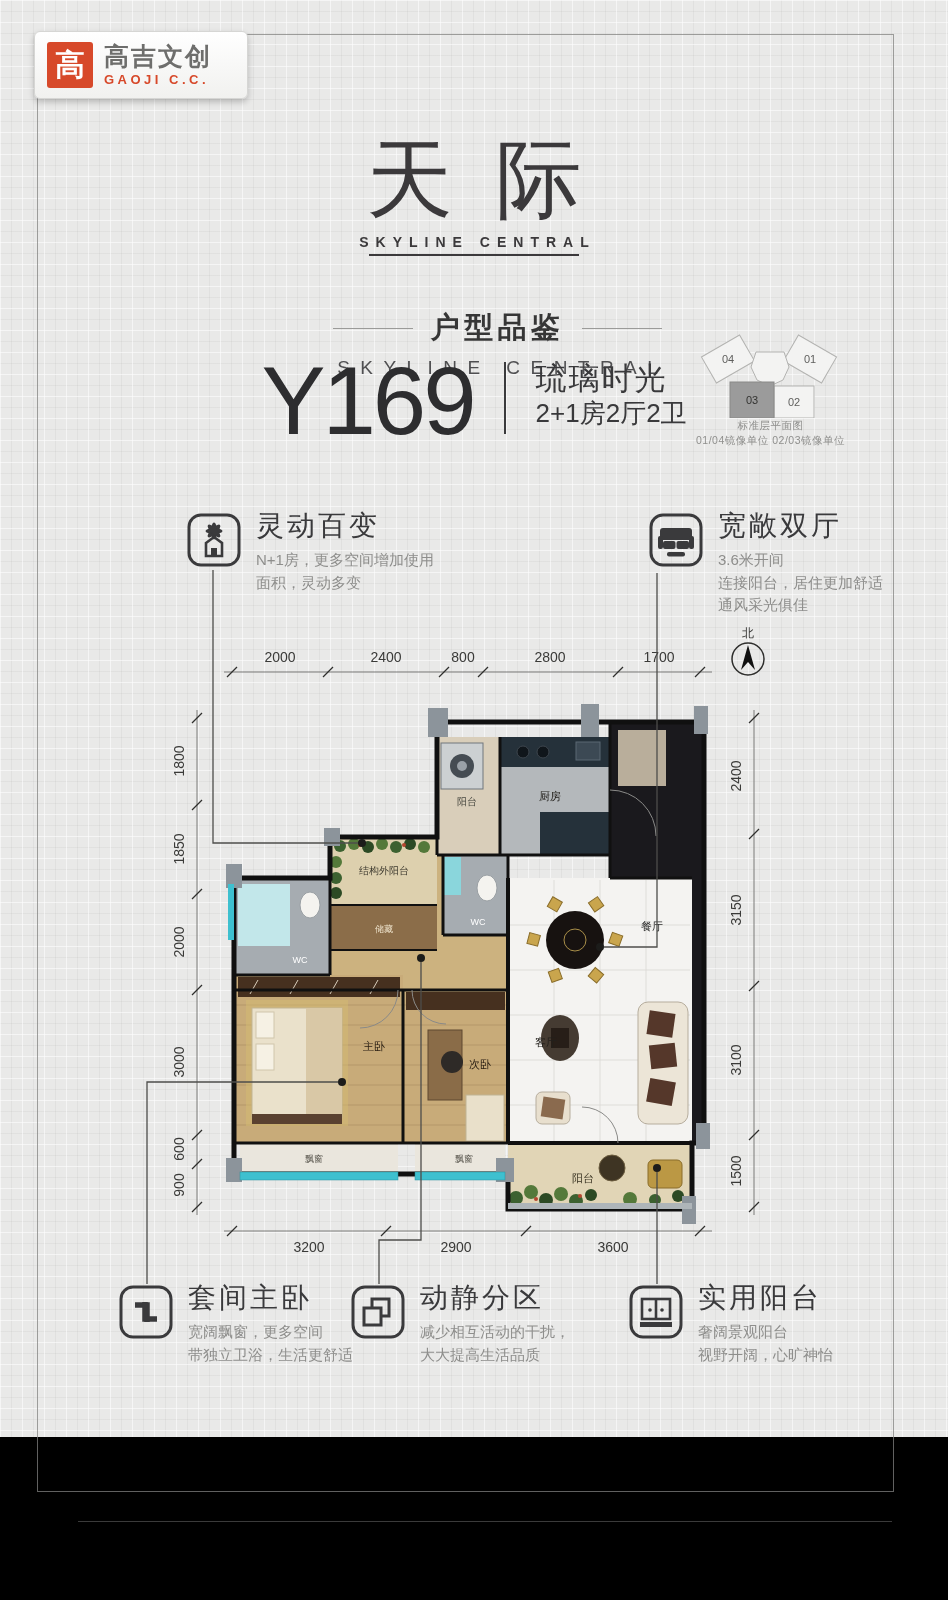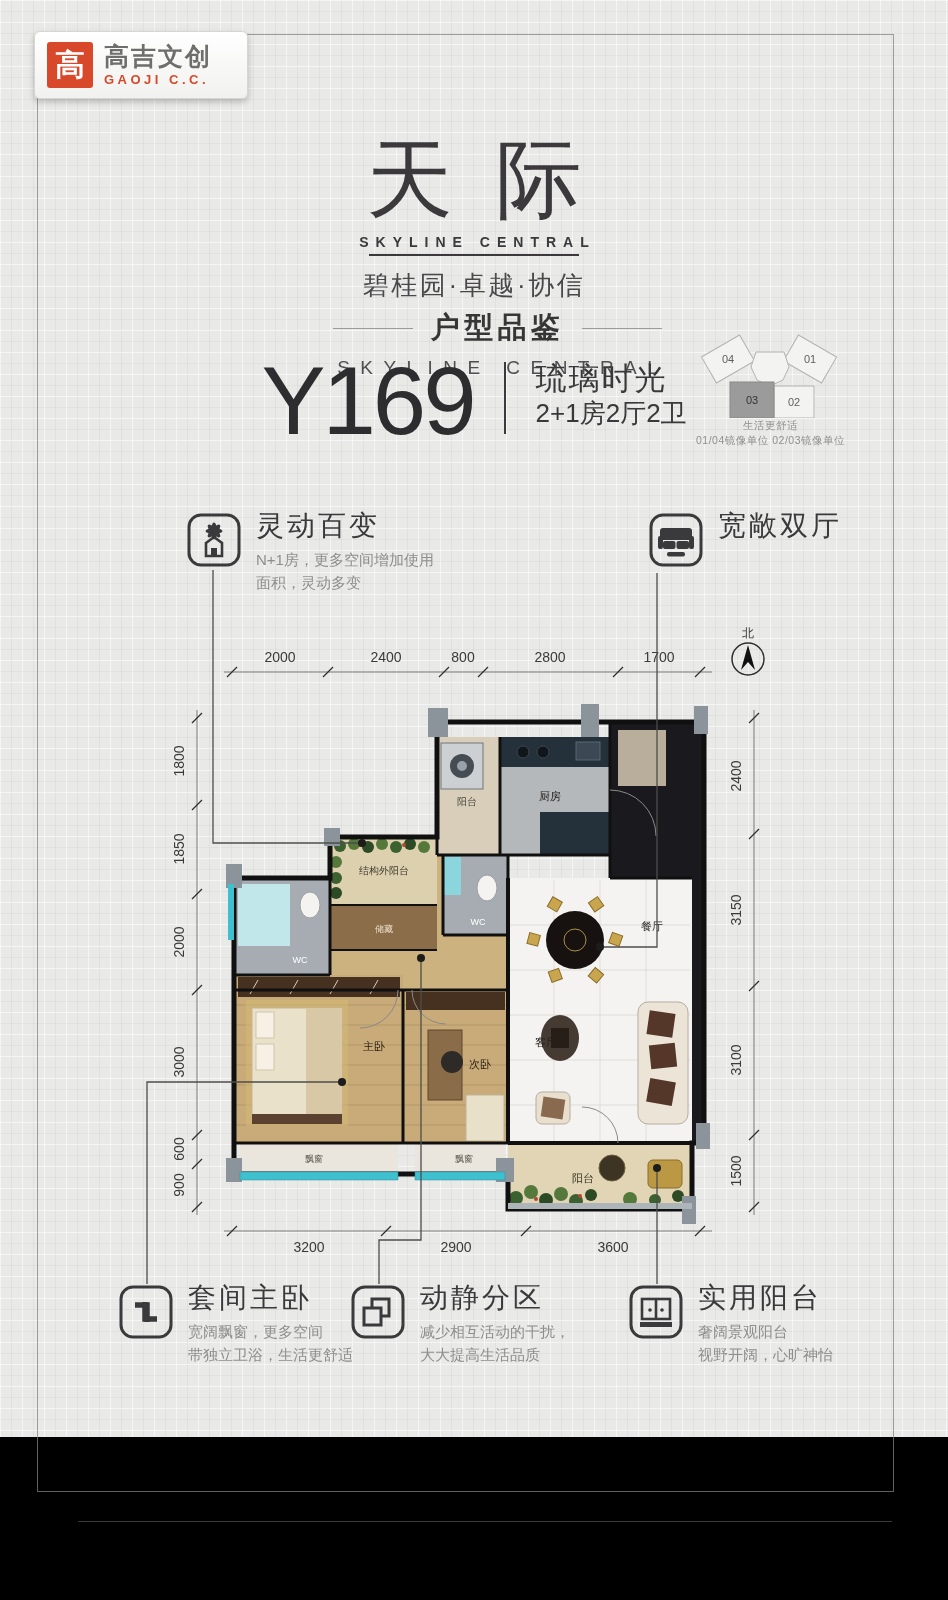--- a/index.html
+++ b/index.html
@@ -65,21 +65,20 @@
     <div>
       <div class="logo-name">高吉文创</div>
       <div class="logo-sub">GAOJI C.C.</div>
     </div>
   </div>
 
   <div class="hero">
     <div class="hero-title">天际</div>
     <div class="hero-en">SKYLINE CENTRAL</div>
     <div class="hero-underline"></div>
-    <div class="hero-brands">碧桂园·卓越·协信</div>
   </div>
 
   <div class="sec">
     <div class="sec-heading">
       <div class="dash"></div>
       <div class="sec-heading-text">户型品鉴</div>
       <div class="dash"></div>
     </div>
     <div class="sec-en">SKYLINE CENTRAL</div>
   </div>
@@ -101,21 +100,21 @@
       <rect x="86" y="64" width="40" height="32"></rect>
     </g>
     <rect x="42" y="60" width="44" height="36" fill="#9b9b9b" stroke="#898987"></rect>
     <g font-size="11" fill="#5f5f5d" text-anchor="middle">
       <text x="40" y="41">04</text>
       <text x="122" y="41">01</text>
       <text x="64" y="82" fill="#333331">03</text>
       <text x="106" y="84">02</text>
     </g>
   </svg>
-  <div class="kp-cap abs" style="left:688px;top:419px;width:165px">生活更舒适</div>
+  <div class="kp-cap abs" style="left:688px;top:419px;width:165px">标准层平面图</div>
   <div class="kp-cap abs" style="left:663px;top:434px;width:215px">01/04镜像单位 02/03镜像单位</div>
 
   <div class="feat" style="left:186px;top:512px">
     <svg class="feat-icon" viewBox="0 0 56 56">
       <rect x="3" y="3" width="50" height="50" rx="12" fill="none" stroke="#3a3a3c" stroke-width="3"></rect>
       <g fill="#3a3a3c">
         <ellipse cx="28" cy="19" rx="3" ry="8.5"></ellipse>
         <ellipse cx="28" cy="19" rx="3" ry="8.5" transform="rotate(45 28 19)"></ellipse>
         <ellipse cx="28" cy="19" rx="3" ry="8.5" transform="rotate(90 28 19)"></ellipse>
         <ellipse cx="28" cy="19" rx="3" ry="8.5" transform="rotate(135 28 19)"></ellipse>
@@ -137,20 +136,23 @@
         <path d="M15,16 h26 a3,3 0 0 1 3,3 v9 h-32 v-9 a3,3 0 0 1 3,-3 z"></path>
         <rect x="10" y="24" width="5" height="13" rx="2"></rect>
         <rect x="41" y="24" width="5" height="13" rx="2"></rect>
         <rect x="15" y="29" width="12.5" height="8" rx="2"></rect>
         <rect x="28.5" y="29" width="12.5" height="8" rx="2"></rect>
         <rect x="19" y="40" width="18" height="4.5" rx="2"></rect>
       </g>
     </svg>
     <div>
       <div class="feat-title">宽敞双厅</div>
+      <div class="feat-desc">3.6米开间
+连接阳台，居住更加舒适
+通风采光俱佳</div>
     </div>
   </div>
 
   <div class="feat" style="left:118px;top:1284px">
     <svg class="feat-icon" viewBox="0 0 56 56">
       <rect x="3" y="3" width="50" height="50" rx="12" fill="none" stroke="#3a3a3c" stroke-width="3"></rect>
       <g stroke="#3a3a3c" stroke-width="5.5" fill="none">
         <path d="M17,21 H29 V38"></path>
         <path d="M39,35 H27 V18"></path>
       </g>

